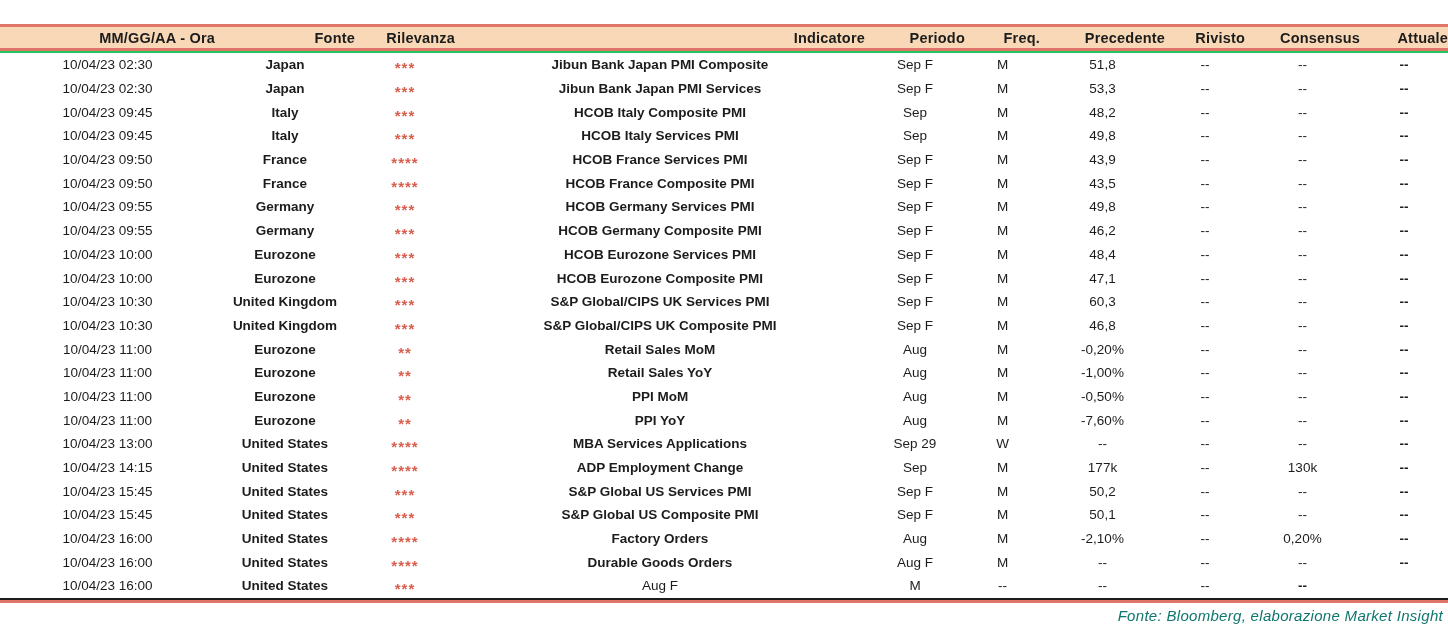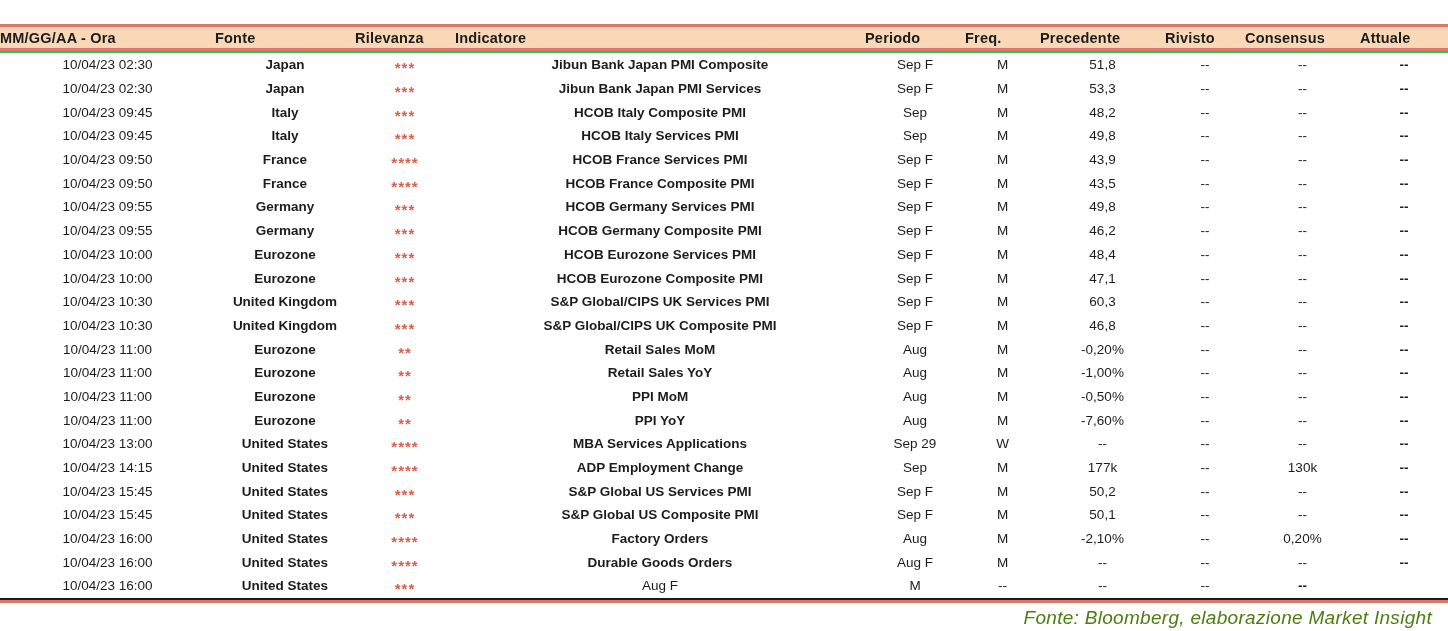--- a/index.html
+++ b/index.html
@@ -19,21 +19,21 @@
     align-items: center;
   }
 
   .header-row {
     background: #f8d8b6;
     border-top: 3px solid #e0766a;
     border-bottom: 3px solid #e0766a;
     height: 27px;
   }
   .header-row .hcell {
-    text-align: left;
+    text-align: right;
     font-weight: bold;
     font-size: 14.5px;
     letter-spacing: 0.2px;
     white-space: nowrap;
   }
 
   .tbody {
     border-top: 2px solid #22c55e;
     border-bottom: 2px solid #1b1b1b;
   }
@@ -51,25 +51,25 @@
     font-size: 15px;
     letter-spacing: 1px;
     line-height: 10px;
     padding-top: 7px;
   }
 
   .bottom-accent { height: 3px; background: #e0766a; width: 1448px; }
 
   .footer {
     margin-top: 4px;
-    padding-right: 16px;
+    padding-right: 5px;
     text-align: right;
     font-style: italic;
-    font-size: 19px;
-    color: #4d7c0f;
+    font-size: 15px;
+    color: #0f766e;
     letter-spacing: 0.3px;
   }
 </style>
 </head>
 <body>
 
 <div class="calendar">
 
   <div class="grid header-row">
     <div class="hcell">MM/GG/AA - Ora</div>

